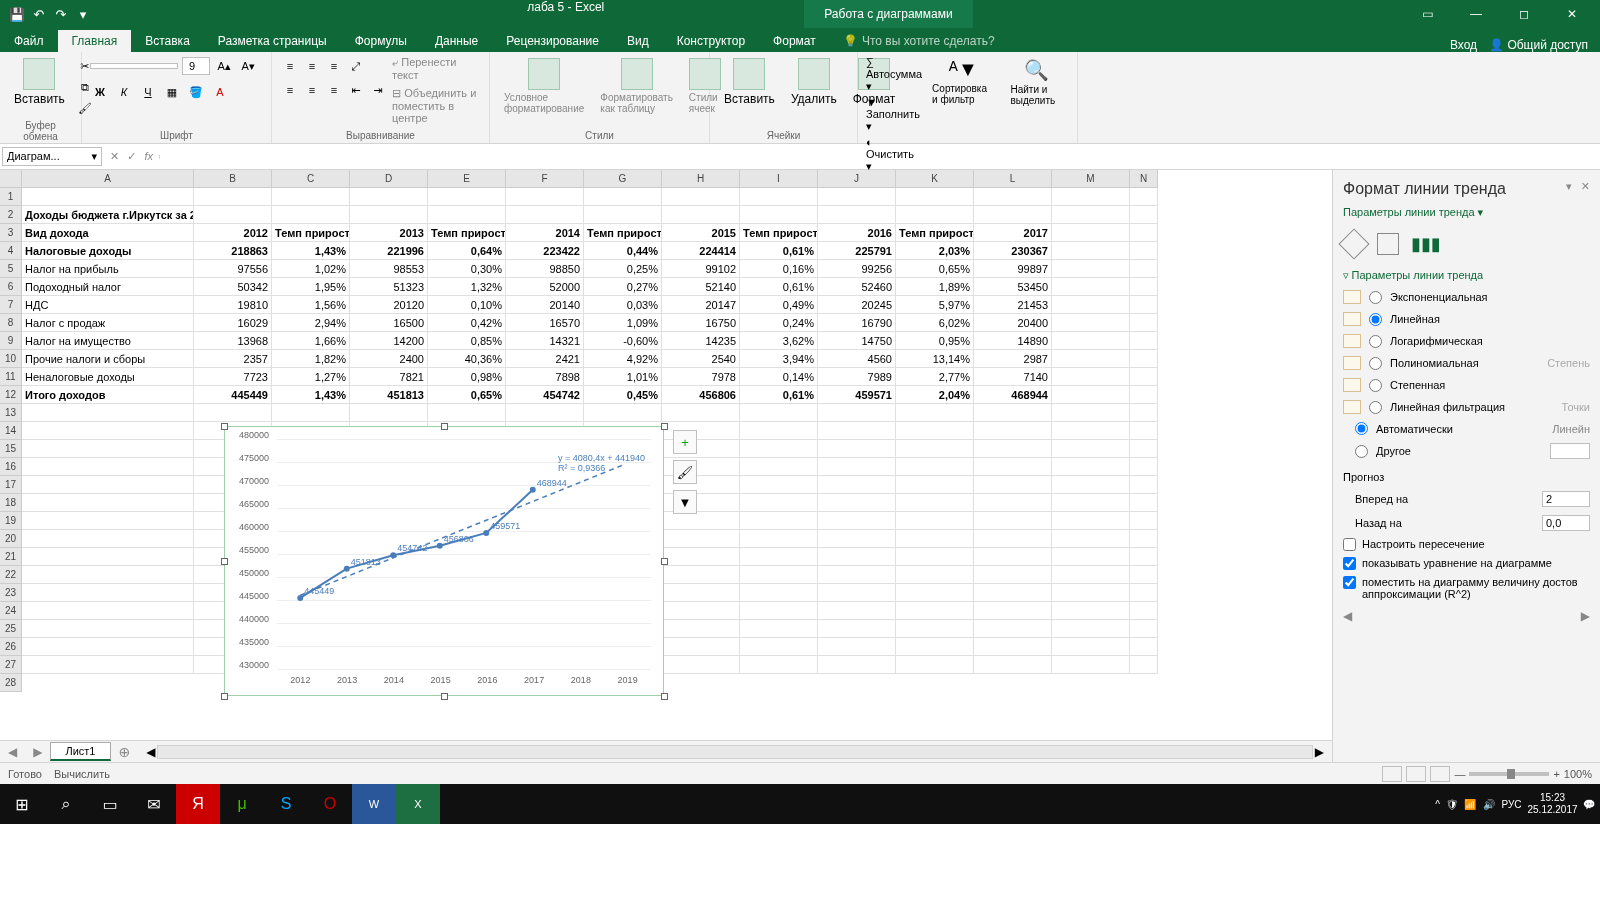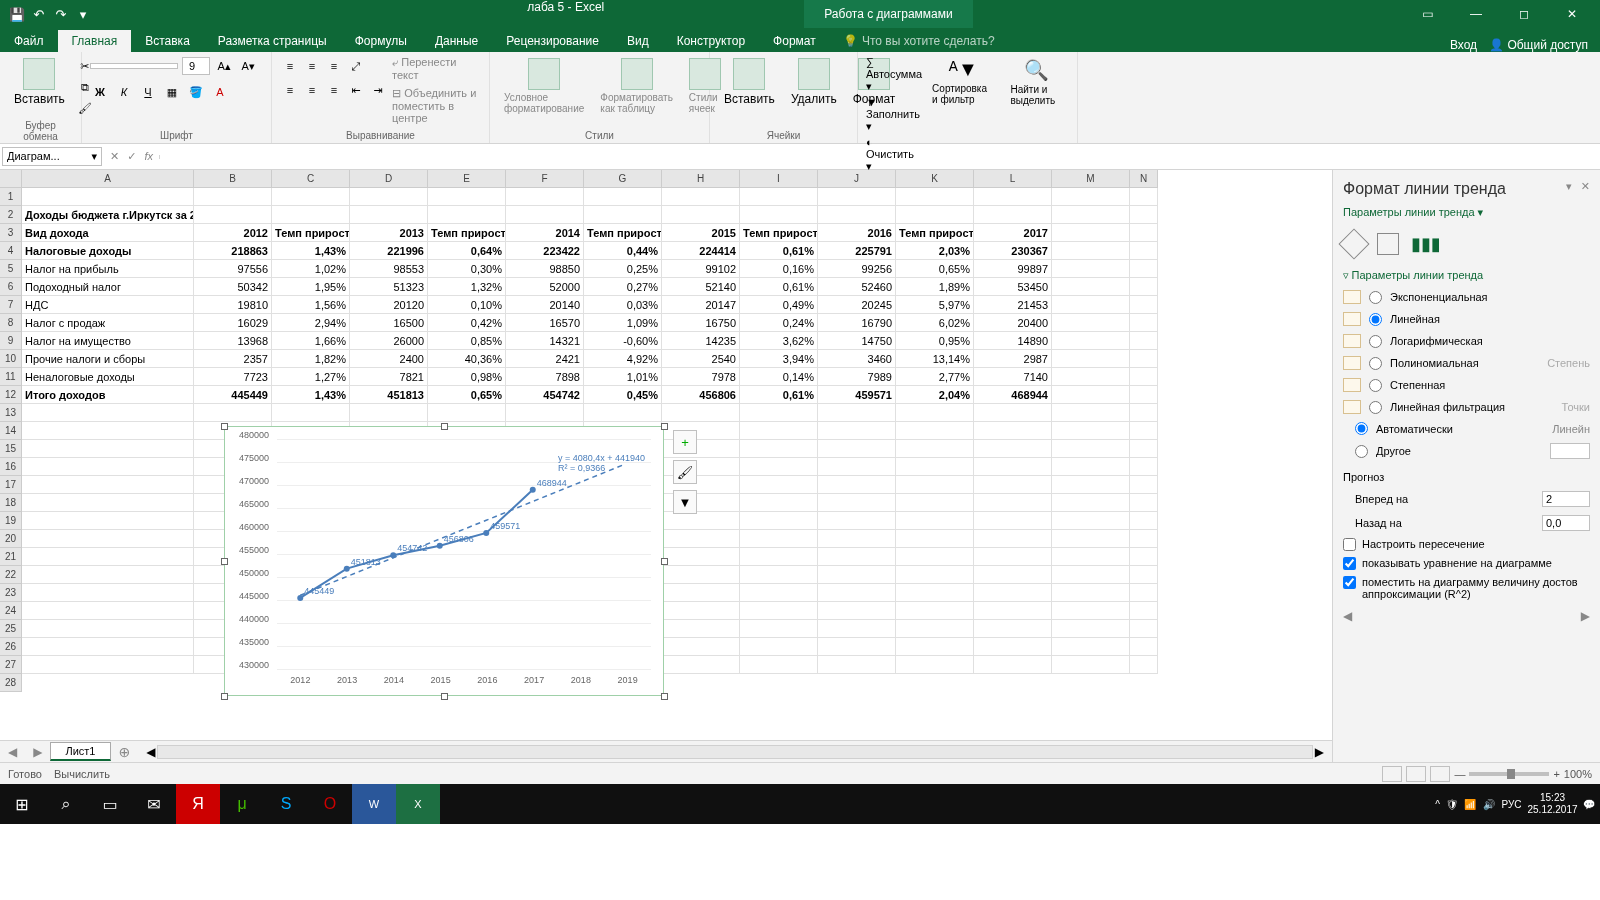--- a/index.html
+++ b/index.html
@@ -442,21 +442,21 @@
               <div class="gcell r" style="width:78px">16790</div>
               <div class="gcell r" style="width:78px">6,02%</div>
               <div class="gcell r" style="width:78px">20400</div>
               <div class="gcell " style="width:78px"></div>
               <div class="gcell " style="width:28px"></div>
             </div>
             <div class="grow">
               <div class="gcell " style="width:172px">Налог на имущество</div>
               <div class="gcell r" style="width:78px">13968</div>
               <div class="gcell r" style="width:78px">1,66%</div>
-              <div class="gcell r" style="width:78px">26000</div>
+              <div class="gcell r" style="width:78px">14200</div>
               <div class="gcell r" style="width:78px">0,85%</div>
               <div class="gcell r" style="width:78px">14321</div>
               <div class="gcell r" style="width:78px">-0,60%</div>
               <div class="gcell r" style="width:78px">14235</div>
               <div class="gcell r" style="width:78px">3,62%</div>
               <div class="gcell r" style="width:78px">14750</div>
               <div class="gcell r" style="width:78px">0,95%</div>
               <div class="gcell r" style="width:78px">14890</div>
               <div class="gcell " style="width:78px"></div>
               <div class="gcell " style="width:28px"></div>
@@ -464,21 +464,21 @@
             <div class="grow">
               <div class="gcell " style="width:172px">Прочие налоги и сборы</div>
               <div class="gcell r" style="width:78px">2357</div>
               <div class="gcell r" style="width:78px">1,82%</div>
               <div class="gcell r" style="width:78px">2400</div>
               <div class="gcell r" style="width:78px">40,36%</div>
               <div class="gcell r" style="width:78px">2421</div>
               <div class="gcell r" style="width:78px">4,92%</div>
               <div class="gcell r" style="width:78px">2540</div>
               <div class="gcell r" style="width:78px">3,94%</div>
-              <div class="gcell r" style="width:78px">3460</div>
+              <div class="gcell r" style="width:78px">4560</div>
               <div class="gcell r" style="width:78px">13,14%</div>
               <div class="gcell r" style="width:78px">2987</div>
               <div class="gcell " style="width:78px"></div>
               <div class="gcell " style="width:28px"></div>
             </div>
             <div class="grow">
               <div class="gcell " style="width:172px">Неналоговые доходы</div>
               <div class="gcell r" style="width:78px">7723</div>
               <div class="gcell r" style="width:78px">1,27%</div>
               <div class="gcell r" style="width:78px">7821</div>

